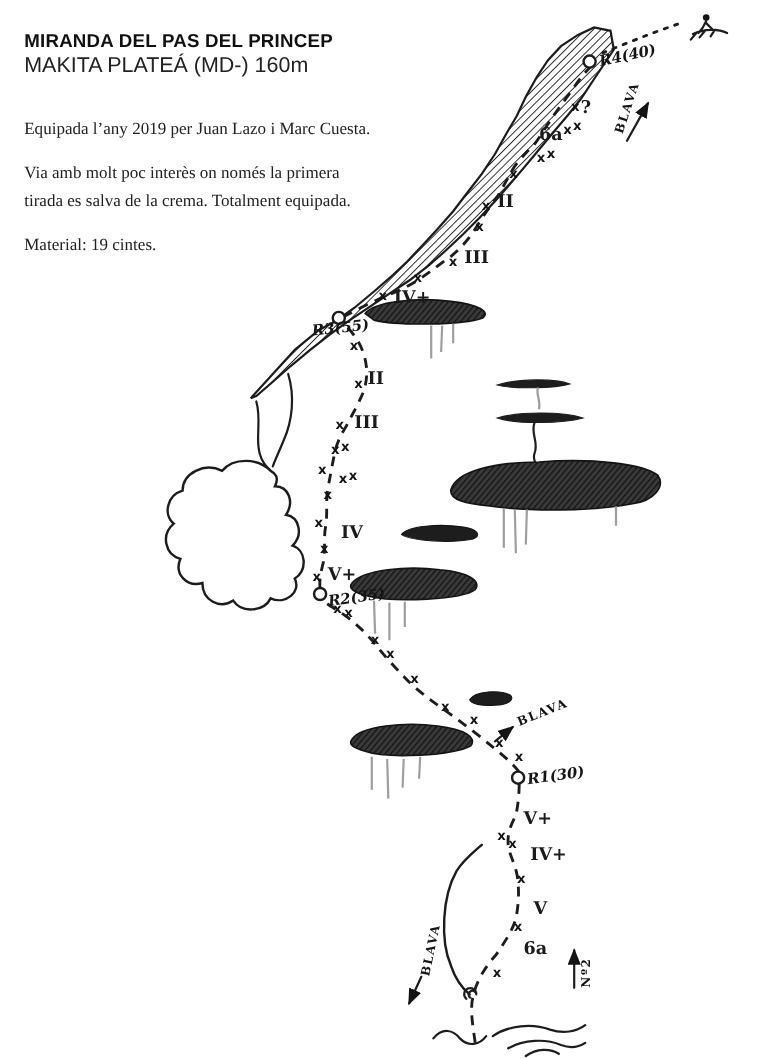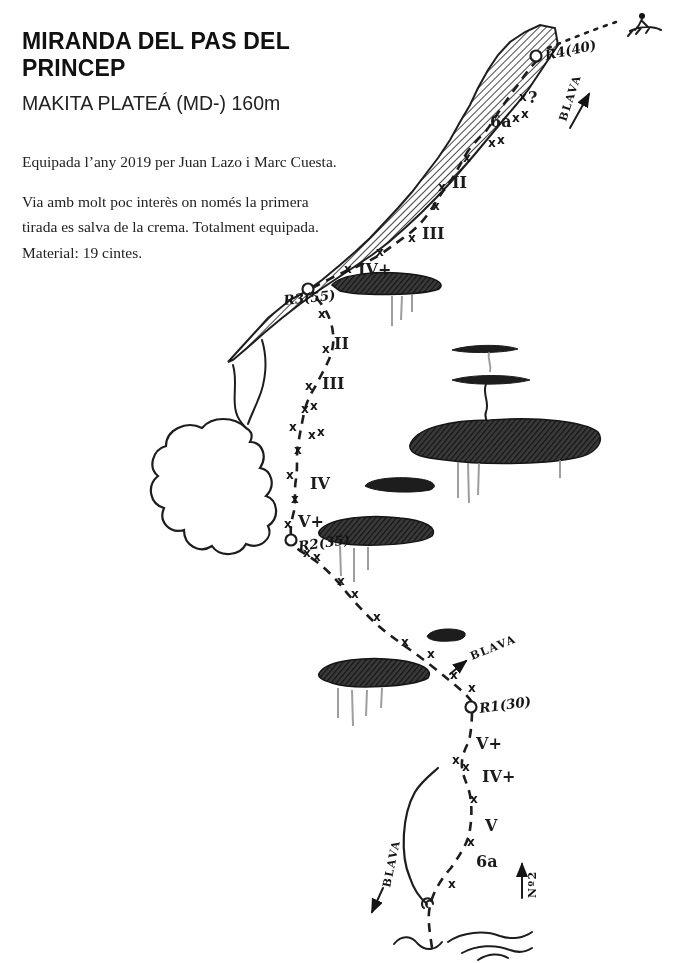--- a/index.html
+++ b/index.html
@@ -1,25 +1,25 @@
 <!DOCTYPE html>
 <html><head>
 <meta charset="utf-8">
 <style>
   html,body{margin:0;padding:0;background:#fff;}
   .page{position:relative;width:700px;height:963px;background:#ffffff;overflow:hidden;
         font-family:"Liberation Sans",sans-serif;color:#1c1c1c;}
   .textblock{position:absolute;left:22px;top:28px;width:360px;z-index:2;}
-  .title{font-size:23px;font-weight:800;letter-spacing:.2px;color:#111;
+  .title{font-size:17px;font-weight:800;letter-spacing:.2px;color:#111;
          font-family:"Liberation Sans",sans-serif;}
-  .subtitle{font-size:19.5px;font-weight:400;margin-top:10px;color:#222;}
+  .subtitle{font-size:19.5px;font-weight:400;margin-top:0;color:#222;}
   .desc{font-family:"Liberation Serif",serif;font-size:15.5px;line-height:1.65;color:#222;}
   .desc.p1{margin-top:34px;width:340px;}
   .desc.p2{margin-top:14px;width:310px;}
-  .desc.p3{width:340px;}
+  .desc.p3{margin-top:14px;width:340px;}
   svg{position:absolute;left:0;top:0;z-index:1;}
   .ink{stroke:#1d1d1d;fill:none;stroke-linecap:round;stroke-linejoin:round;}
   .route{stroke:#1d1d1d;stroke-width:2.6;fill:none;stroke-dasharray:9 7;}
   .trail{stroke:#1d1d1d;stroke-width:2.6;fill:none;stroke-dasharray:3 7;stroke-linecap:round;}
   .drip{stroke:#8d8d8d;stroke-width:2;fill:none;opacity:.85;}
   .grade{font-family:"DejaVu Serif",serif;font-size:16px;font-weight:700;fill:#1b1b1b;}
   .belay{font-family:"DejaVu Serif",serif;font-style:italic;font-weight:700;font-size:13.5px;fill:#151515;}
   .bolt{font-family:"DejaVu Sans",sans-serif;font-size:12px;font-weight:700;fill:#141414;}
   .blava{font-family:"DejaVu Serif",serif;font-size:11px;font-weight:700;letter-spacing:1.5px;fill:#151515;}
   .belaycircle{fill:#fff;stroke:#1d1d1d;stroke-width:2.2;}

